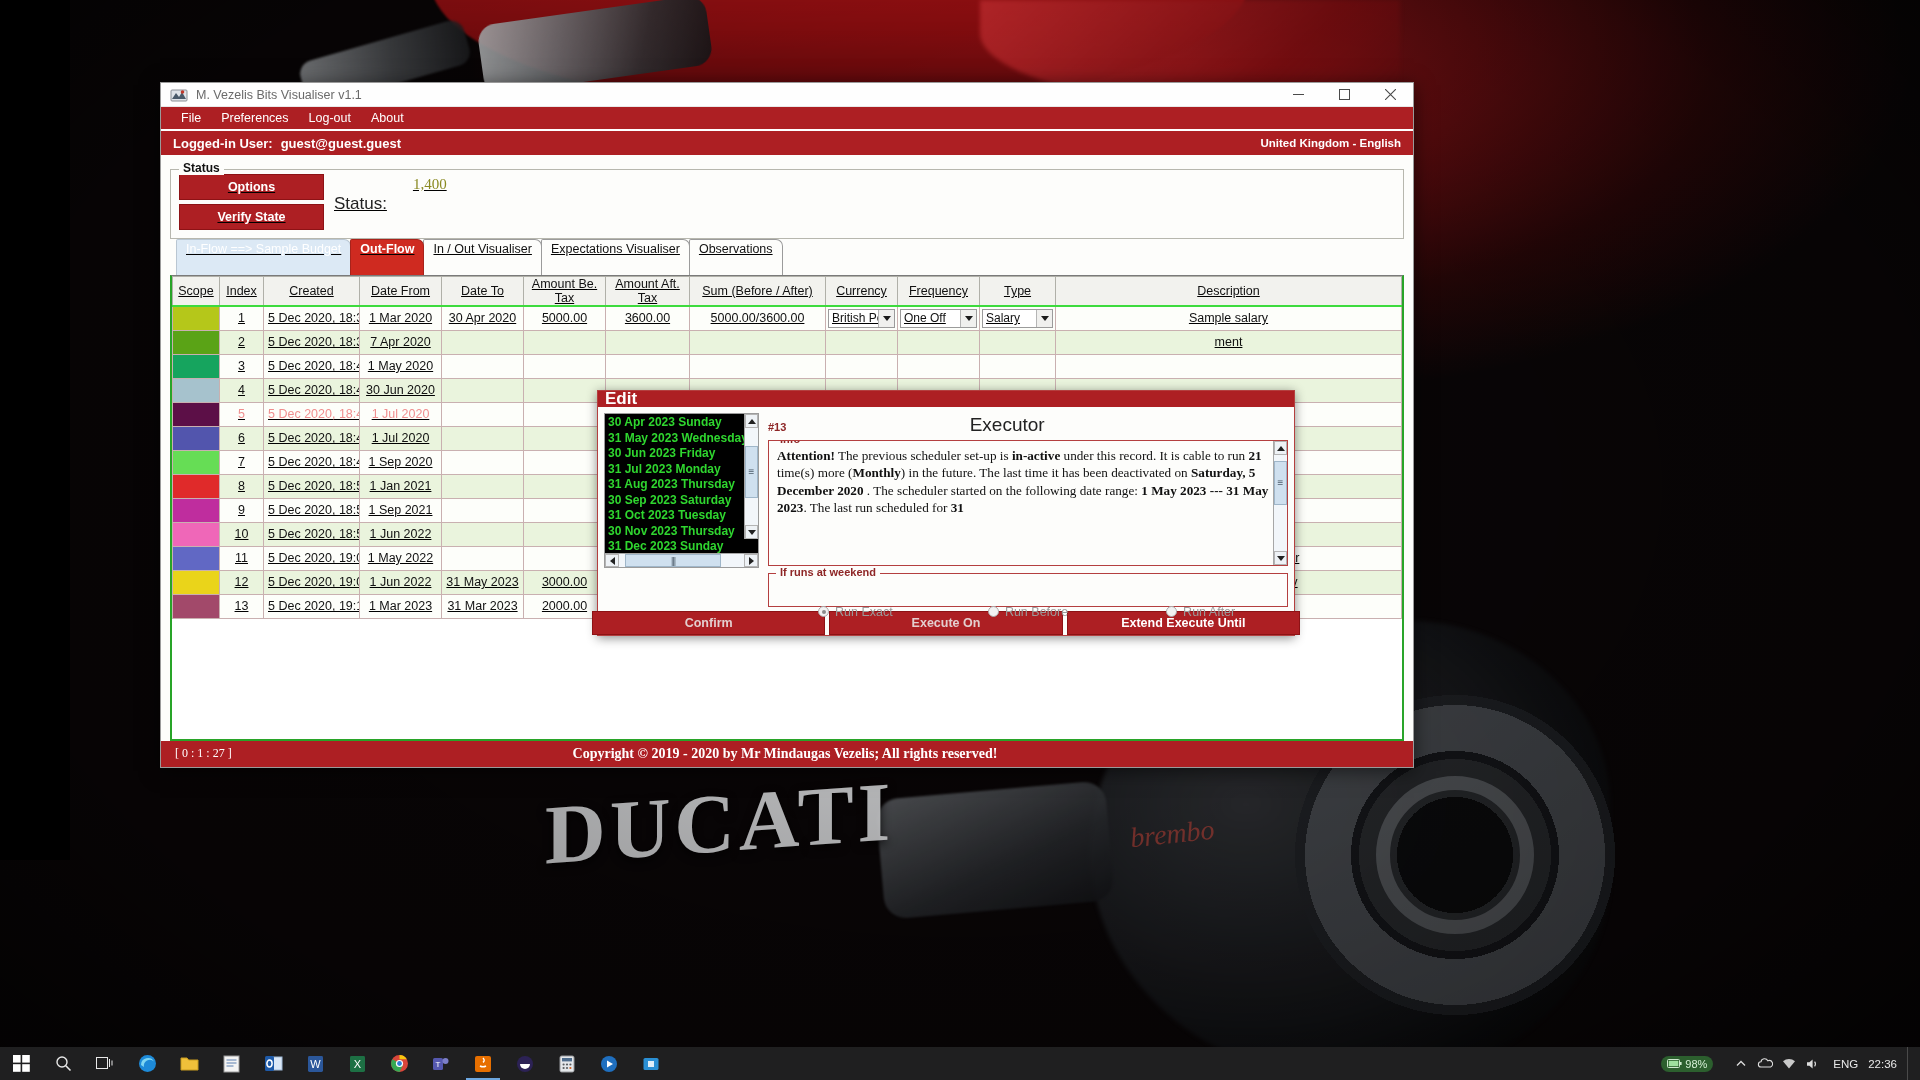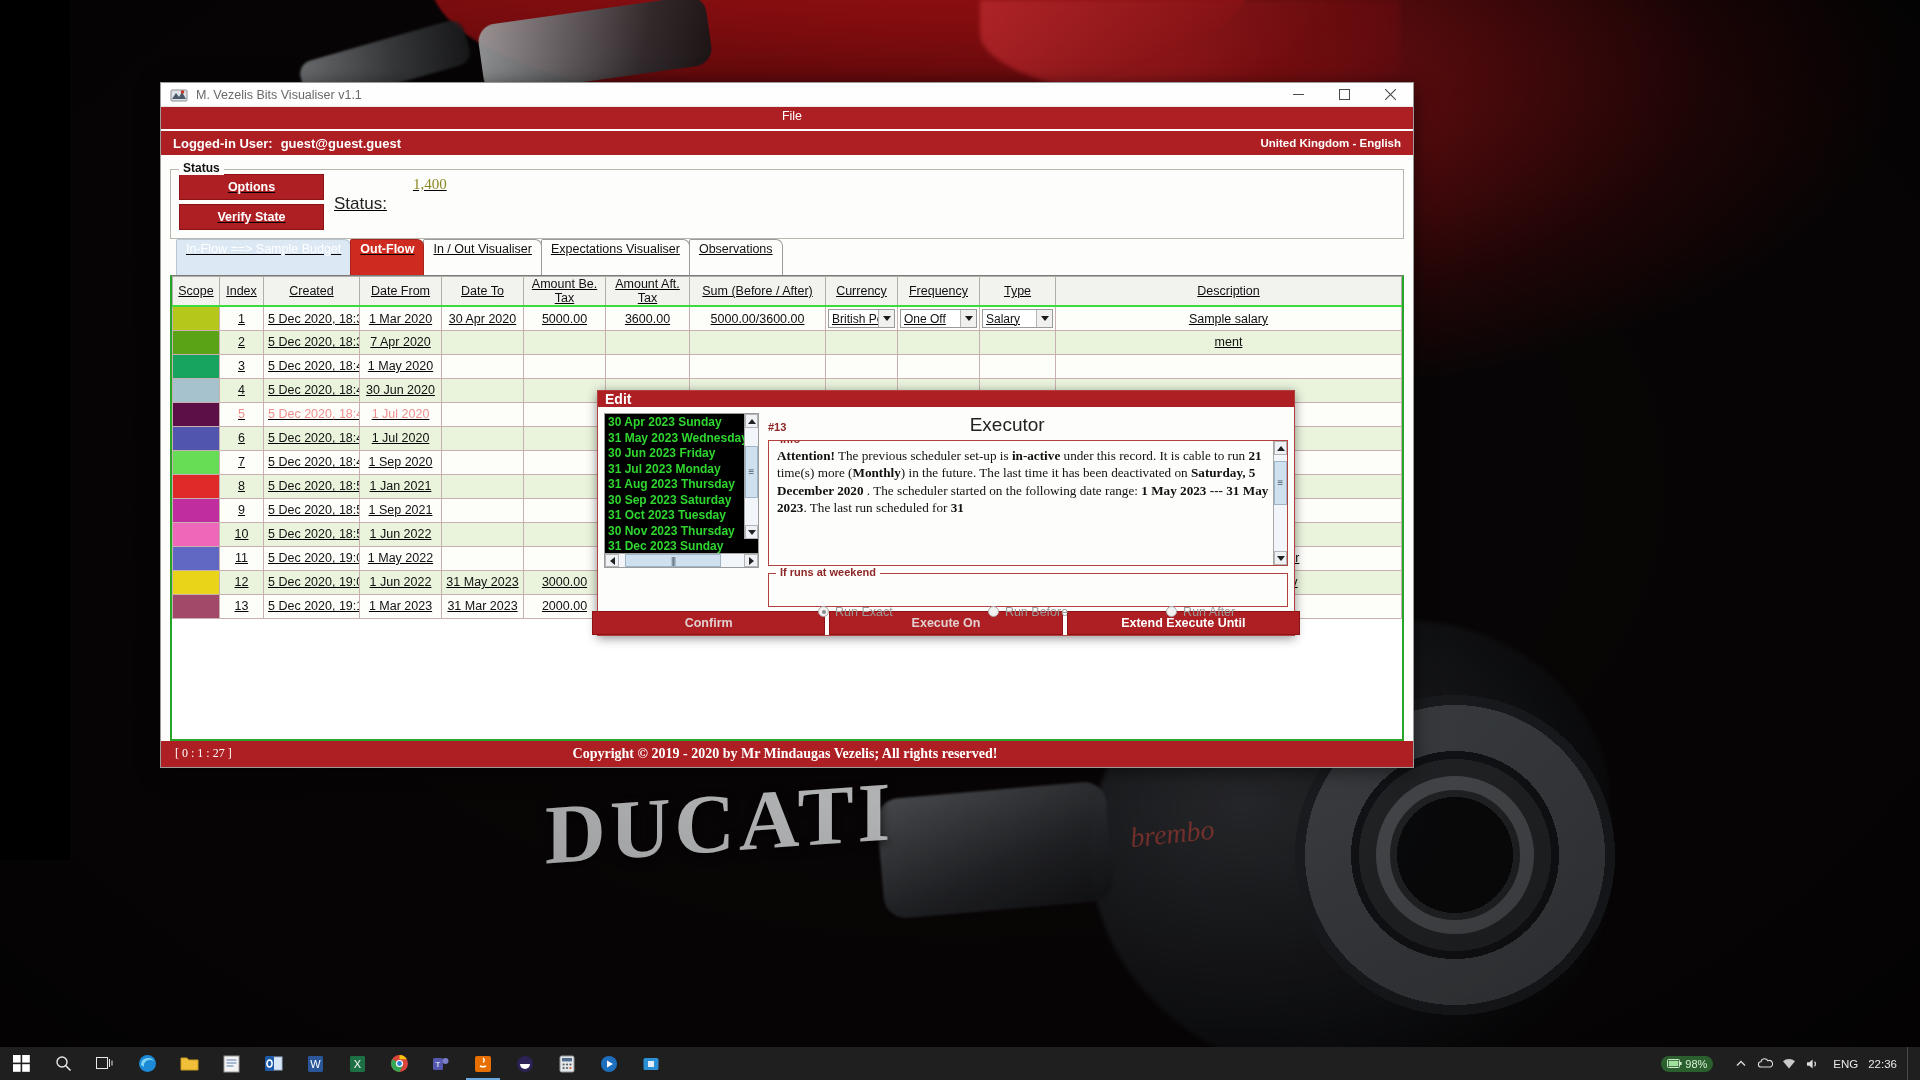--- a/index.html
+++ b/index.html
@@ -67,21 +67,21 @@
               border-bottom:1px solid #e8e8e8; }
   .tb-icon { width:18px; height:16px; margin:0 8px 0 9px; position:relative; flex:none; }
   .tb-icon svg { display:block; }
   .tb-title { font-size:12.5px; color:#6a6a6a; flex:1; }
   .tb-buttons { display:flex; height:100%; }
   .tb-btn { width:46px; height:100%; display:flex; align-items:center; justify-content:center;
             color:#4a4a4a; }
   .tb-btn svg { display:block; }
 
   .menubar { height:22px; background:#ad1f23; display:flex; align-items:center;
-             padding-left:10px; gap:0;flex-direction:column; }
+             padding-left:10px; gap:0; }
   .menu-item { color:#fff; font-size:12.5px; padding:2px 10px; font-weight:500; }
 
   .userbar { height:27px; background:#ad1f23; border-top:2px solid #fff;
              display:flex; align-items:center; padding:0 12px; color:#fff; }
   .userbar .lbl { font-size:13px; font-weight:bold; }
   .userbar .val { font-size:13px; font-weight:bold; margin-left:8px; }
   .userbar .locale { margin-left:auto; font-size:11.5px; font-weight:bold; }
 
   .body-area { flex:1; background:#fdfdfb; padding:6px 9px 0 9px; display:flex; flex-direction:column;
                position:relative;text-decoration:underline; }
@@ -137,21 +137,21 @@
   .footerbar { height:27px; background:#ad1f23; display:flex; align-items:center;
                color:#fff; padding:0 14px; position:relative; }
   .footer-timer { font-size:12px; font-family:"Liberation Serif", serif; }
   .footer-copy { position:absolute; left:0; right:4px; text-align:center; font-size:14px;
                  font-weight:bold; font-family:"Liberation Serif", serif; pointer-events:none; }
 
   
   #executor-dialog { position:absolute; left:436px; top:307px; width:698px; height:246px;
                      background:#fdfdfb; border:1px solid #b43f3f; box-shadow:0 2px 10px rgba(0,0,0,.45);
                      display:flex; flex-direction:column; z-index:40; }
-  .dlg-titlebar { height:16px; background:#ad1f23; color:#fff; font-size:14px; font-weight:bold;
+  .dlg-titlebar { height:16px; background:#ad1f23; color:#fff; font-size:17px; font-weight:bold;
                   display:flex; align-items:center; padding-left:7px; }
   .dlg-body { flex:1; display:flex; position:relative; padding:6px 6px 0 6px; }
 
   .dates-list-wrap { width:155px; height:155px; border:1px solid #9b9b9b; background:#000;
                      display:flex; flex-direction:column; position:relative; }
   .dates-list { flex:1; overflow:hidden; position:relative; }
   .dates-list ul { list-style:none; margin:0; padding:1px 0 0 3px; }
   .dates-list li { color:#2fd62f; font-size:12px; font-weight:bold; height:15.5px; line-height:15.5px;
                    white-space:nowrap; font-family:"Liberation Sans", sans-serif; }
   .vscroll { position:absolute; right:0; top:0; width:14px; bottom:14px; background:#e9eef3;

